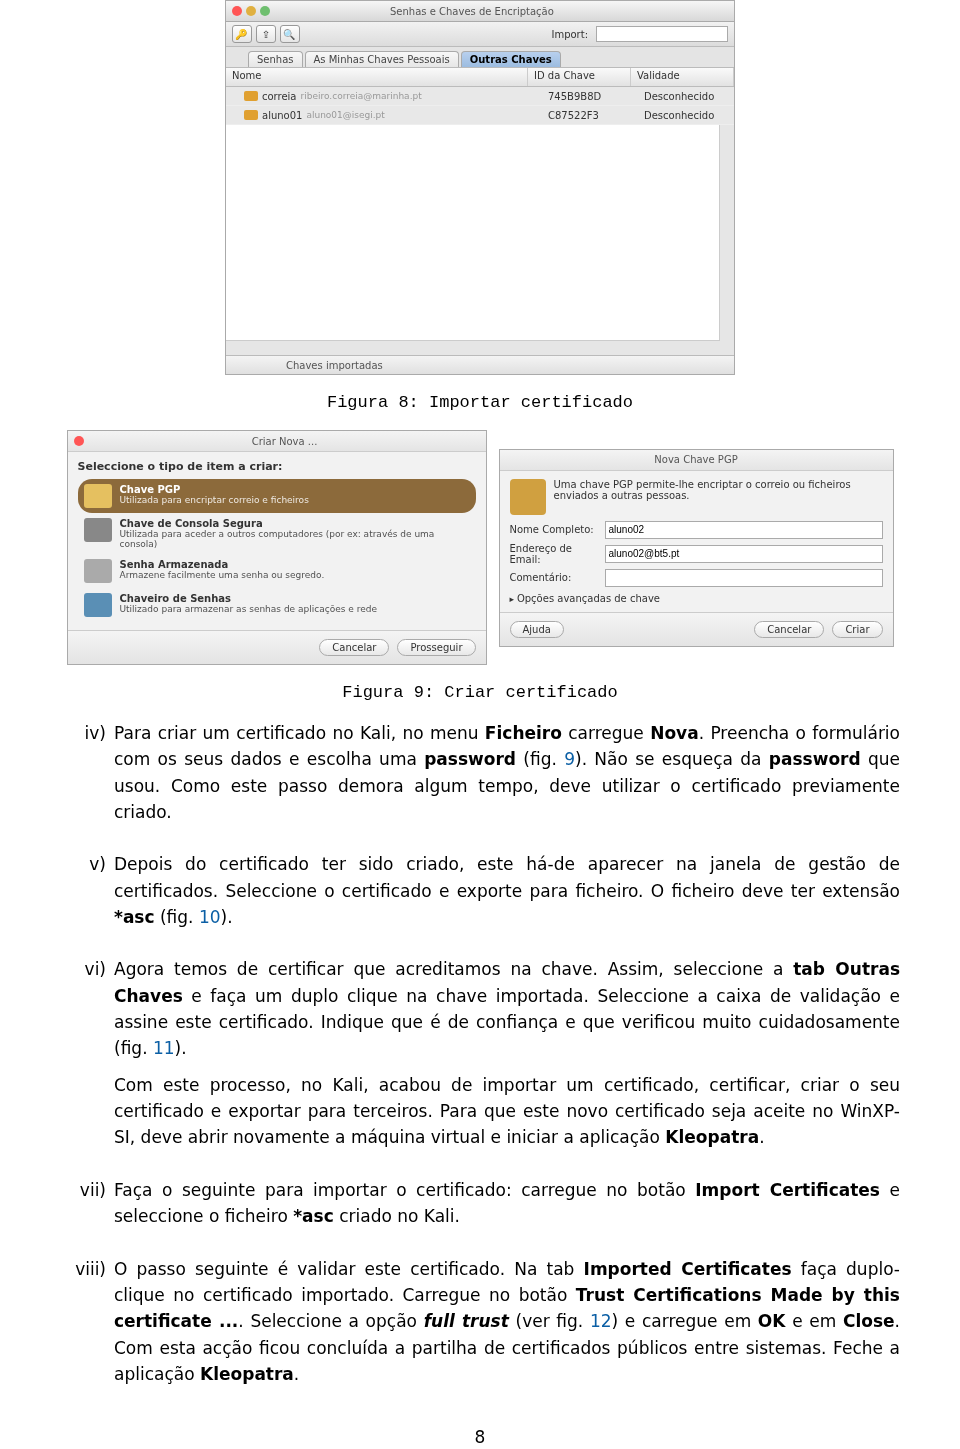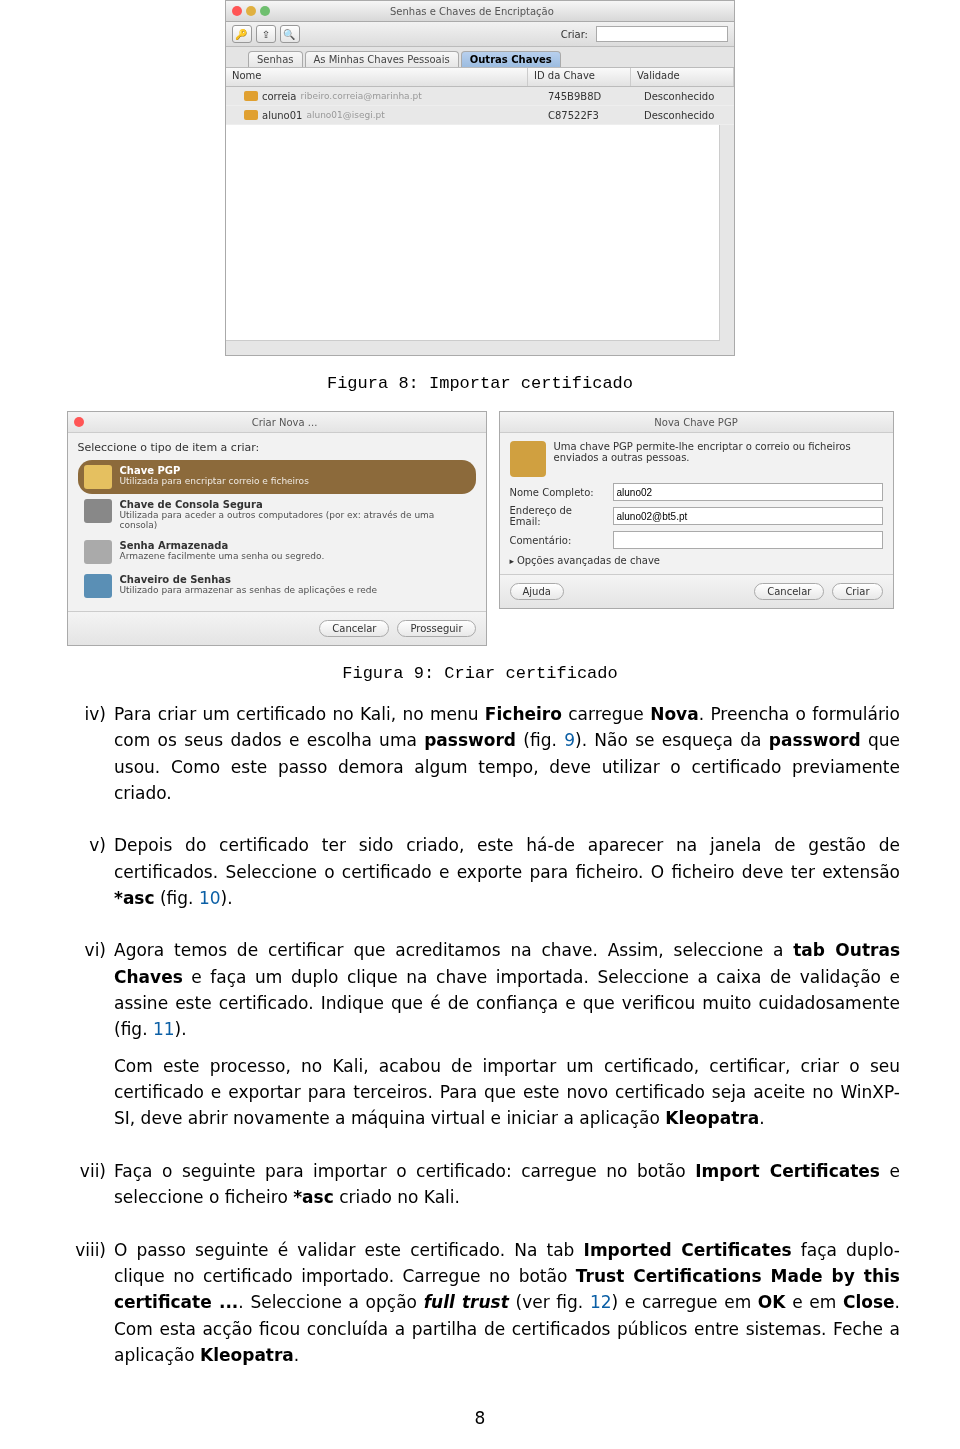--- a/index.html
+++ b/index.html
@@ -26,40 +26,40 @@
   .col-v{width:90px}
   .row{display:flex;font-size:10px;color:#333;height:18px;align-items:center;border-bottom:1px solid #eee}
   .row .col-n{display:flex;align-items:flex-start;gap:4px;padding-left:18px}
   .row .col-i{width:90px;padding-left:6px}
   .row .col-v{width:90px;padding-left:6px}
   .key-ic{width:14px;height:10px;background:#e0a030;border-radius:2px}
   .blank{background:#fff;height:230px;position:relative}
   .scroll-v{position:absolute;right:0;top:0;bottom:0;width:14px;background:#e6e6e6;border-left:1px solid #ccc}
   .scroll-h{position:absolute;left:0;right:14px;bottom:0;height:14px;background:#e6e6e6;border-top:1px solid #ccc}
   .status{background:linear-gradient(#f4f4f4,#e0e0e0);height:18px;border-top:1px solid #bbb;display:flex;align-items:center;font-size:10px;color:#555;padding-left:60px}
-  .side-by{display:flex;gap:12px;justify-content:center;align-items:flex-start;margin-top:10px}
+  .side-by{display:flex;gap:12px;justify-content:center;align-items:center;margin-top:10px}
   .dlg{border:1px solid #aaa;background:#f2f2f2;box-sizing:border-box}
   .dlg1{width:420px}
   .dlg2{width:395px}
   .dlg-row{background:linear-gradient(#f4f4f4,#e4e4e4);height:20px;display:flex;align-items:center;font-size:10px;color:#555;padding:0 6px;border-bottom:1px solid #ccc}
   .dlg-row .sp{flex:1}
   .dlg-body{padding:8px 10px;font-size:10px;color:#333}
-  .sel-title{font-weight:400;margin-bottom:6px;font-size:11px}
+  .sel-title{font-weight:700;margin-bottom:6px;font-size:11px}
   .opt{display:flex;gap:8px;align-items:flex-start;padding:5px 6px}
   .opt.sel{background:#8c6a3b;color:#fff;border-radius:14px}
   .opt .ic{width:28px;height:24px;background:#c9a050;border-radius:3px;flex-shrink:0}
   .opt.sel .ic{background:#e5c060}
   .opt .ic2{background:#888}
   .opt .ic3{background:#aaa}
   .opt .ic4{background:#5a8fb5}
   .opt-t{font-weight:600}
   .opt-d{font-size:9px;opacity:.85}
   .btnbar{display:flex;justify-content:flex-end;gap:8px;padding:8px 10px;border-top:1px solid #ccc;background:linear-gradient(#f4f4f4,#e4e4e4)}
   .btn{border:1px solid #aaa;border-radius:10px;padding:2px 12px;font-size:10px;background:linear-gradient(#fff,#e8e8e8);color:#333}
-  .field-row{display:flex;align-items:center;gap:8px;margin:4px 0}
+  .field-row{display:flex;align-items:center;margin:4px 0}
   .field-row label{width:95px;text-align:left;font-size:10px}
   .field-row input{flex:1;border:1px solid #aaa;height:16px;font-size:10px;padding:0 3px;background:#fff}
   .pgp-ic{width:36px;height:36px;background:#d0a040;border-radius:4px;float:left;margin-right:8px}
   .adv{font-size:10px;margin-top:6px}
   .adv::before{content:"▸ ";font-size:9px}
   .btnbar-l{display:flex;padding:8px 10px;border-top:1px solid #ccc;background:linear-gradient(#f4f4f4,#e4e4e4);font-size:10px}
   .btnbar-l .sp{flex:1}
 
   .text{font-family:"DejaVu Sans",Arial,sans-serif;font-size:17px;line-height:1.55;text-align:justify;margin-top:16px}
   .item{display:flex;margin-bottom:16px}
@@ -83,21 +83,21 @@
         <div class="dot m"></div>
         <div class="dot g"></div>
       </div>
       <span class="title">Senhas e Chaves de Encriptação</span>
     </div>
     <div class="tools">
       <div class="tool-ic">🔑</div>
       <div class="tool-ic">⇪</div>
       <div class="tool-ic">🔍</div>
       <div style="flex:1"></div>
-      <span>Criar:</span>
+      <span>Import:</span>
       <div class="filter-input"></div>
     </div>
     <div class="tabs">
       <div class="tab">Senhas</div>
       <div class="tab">As Minhas Chaves Pessoais</div>
       <div class="tab active">Outras Chaves</div>
     </div>
     <div class="thead">
       <div class="col-n">Nome</div>
       <div class="col-i">ID da Chave</div>
@@ -118,20 +118,21 @@
         <span>aluno01</span>
         <span style="color:#999;font-size:9px">aluno01@isegi.pt</span>
       </div>
       <div class="col-i">C87522F3</div>
       <div class="col-v">Desconhecido</div>
     </div>
     <div class="blank">
       <div class="scroll-v"></div>
       <div class="scroll-h"></div>
     </div>
+    <div class="status">Chaves importadas</div>
   </div>
 
   <div class="fig-title">Figura 8: Importar certificado</div>
 
   <div class="side-by">
 
     <div class="dlg dlg1">
       <div class="dlg-row">
           <span class="dot r" style="margin-right:6px"></span>
           <span class="sp"></span>

